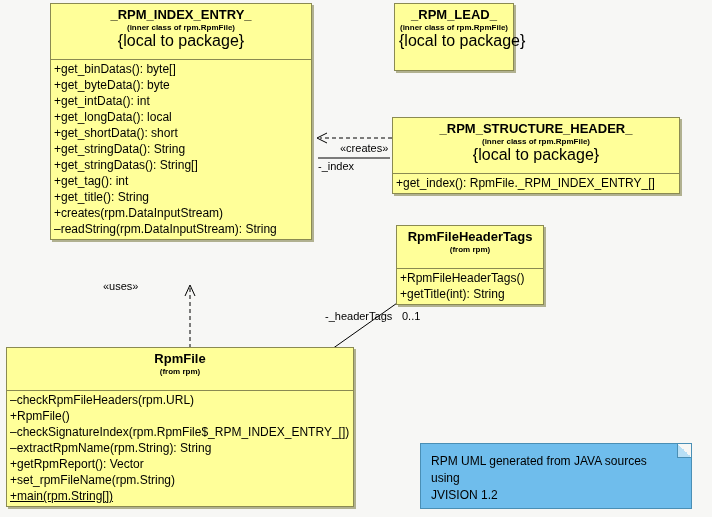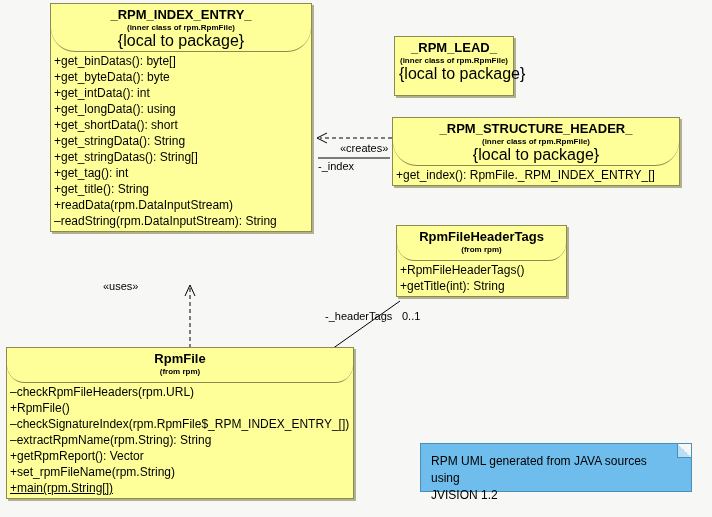--- a/index.html
+++ b/index.html
@@ -24,24 +24,23 @@
   
   .uml-class {
     position: absolute;
     background: #ffff99;
     border: 1px solid #8a8a52;
     box-shadow: 2px 2px 0 0 rgba(120,120,60,0.55);
     box-sizing: border-box;
     z-index: 5;
   }
   .uml-header {
-    padding: 3px 4px 4px 4px;
+    padding: 3px 4px 12px 4px;
     text-align: center;
     border-bottom: 1px solid #8a8a52;
-    border-radius: 24px;
   }
   .uml-header.no-div {
     border-bottom: none;
   }
   .cls-name {
     font-size: 13px;
     font-weight: bold;
     color: #000;
     letter-spacing: 0px;
     line-height: 15px;
@@ -142,52 +141,52 @@
   <div class="uml-class" style="left:50px; top:3px; width:262px;">
     <div class="uml-header">
       <div class="cls-name">_RPM_INDEX_ENTRY_</div>
       <div class="cls-sub">(inner class of rpm.RpmFile)</div>
       <div class="cls-note">{local to package}</div>
     </div>
     <div class="uml-members">
       <div class="member">+get_binDatas(): byte[]</div>
       <div class="member">+get_byteData(): byte</div>
       <div class="member">+get_intData(): int</div>
-      <div class="member">+get_longData(): using</div>
+      <div class="member">+get_longData(): local</div>
       <div class="member">+get_shortData(): short</div>
       <div class="member">+get_stringData(): String</div>
       <div class="member">+get_stringDatas(): String[]</div>
       <div class="member">+get_tag(): int</div>
       <div class="member">+get_title(): String</div>
-      <div class="member">+readData(rpm.DataInputStream)</div>
+      <div class="member">+creates(rpm.DataInputStream)</div>
       <div class="member">–readString(rpm.DataInputStream): String</div>
     </div>
   </div>
 
-  <div class="uml-class" style="left:394px; top:3px; width:120px;margin-top:33px;">
+  <div class="uml-class" style="left:394px; top:3px; width:120px;">
     <div class="uml-header no-div">
       <div class="cls-name">_RPM_LEAD_</div>
       <div class="cls-sub">(inner class of rpm.RpmFile)</div>
       <div class="cls-note">{local to package}</div>
     </div>
     <div class="uml-members" style="height:8px;"></div>
   </div>
 
   <div class="uml-class" style="left:392px; top:117px; width:288px;">
     <div class="uml-header">
       <div class="cls-name">_RPM_STRUCTURE_HEADER_</div>
       <div class="cls-sub">(inner class of rpm.RpmFile)</div>
       <div class="cls-note">{local to package}</div>
     </div>
     <div class="uml-members">
       <div class="member">+get_index(): RpmFile._RPM_INDEX_ENTRY_[]</div>
     </div>
   </div>
 
-  <div class="uml-class" style="left:396px; top:225px; width:171px;">
+  <div class="uml-class" style="left:396px; top:225px; width:148px;">
     <div class="uml-header">
       <div class="cls-name">RpmFileHeaderTags</div>
       <div class="cls-sub">(from rpm)</div>
     </div>
     <div class="uml-members">
       <div class="member">+RpmFileHeaderTags()</div>
       <div class="member">+getTitle(int): String</div>
     </div>
   </div>
 
@@ -206,21 +205,21 @@
       <div class="member static">+main(rpm.String[])</div>
     </div>
   </div>
 
   <div class="edge-label" style="left:325px; top:142px;margin-left:15px;">«creates»</div>
   <div class="edge-label" style="left:318px; top:160px;">-_index</div>
   <div class="edge-label" style="left:103px; top:280px;">«uses»</div>
   <div class="edge-label" style="left:325px; top:310px;">-_headerTags</div>
   <div class="edge-label" style="left:402px; top:310px;">0..1</div>
 
-  <div class="uml-note" style="left:420px; top:443px; width:272px; height:49px;">
+  <div class="uml-note" style="left:420px; top:443px; width:272px; height:66px;">
     <div class="note-fold"></div>
     <div class="note-text">
       <div>RPM UML generated from JAVA sources using</div>
       <div>JVISION 1.2</div>
     </div>
   </div>
 
 </div>
 
 </body></html>

